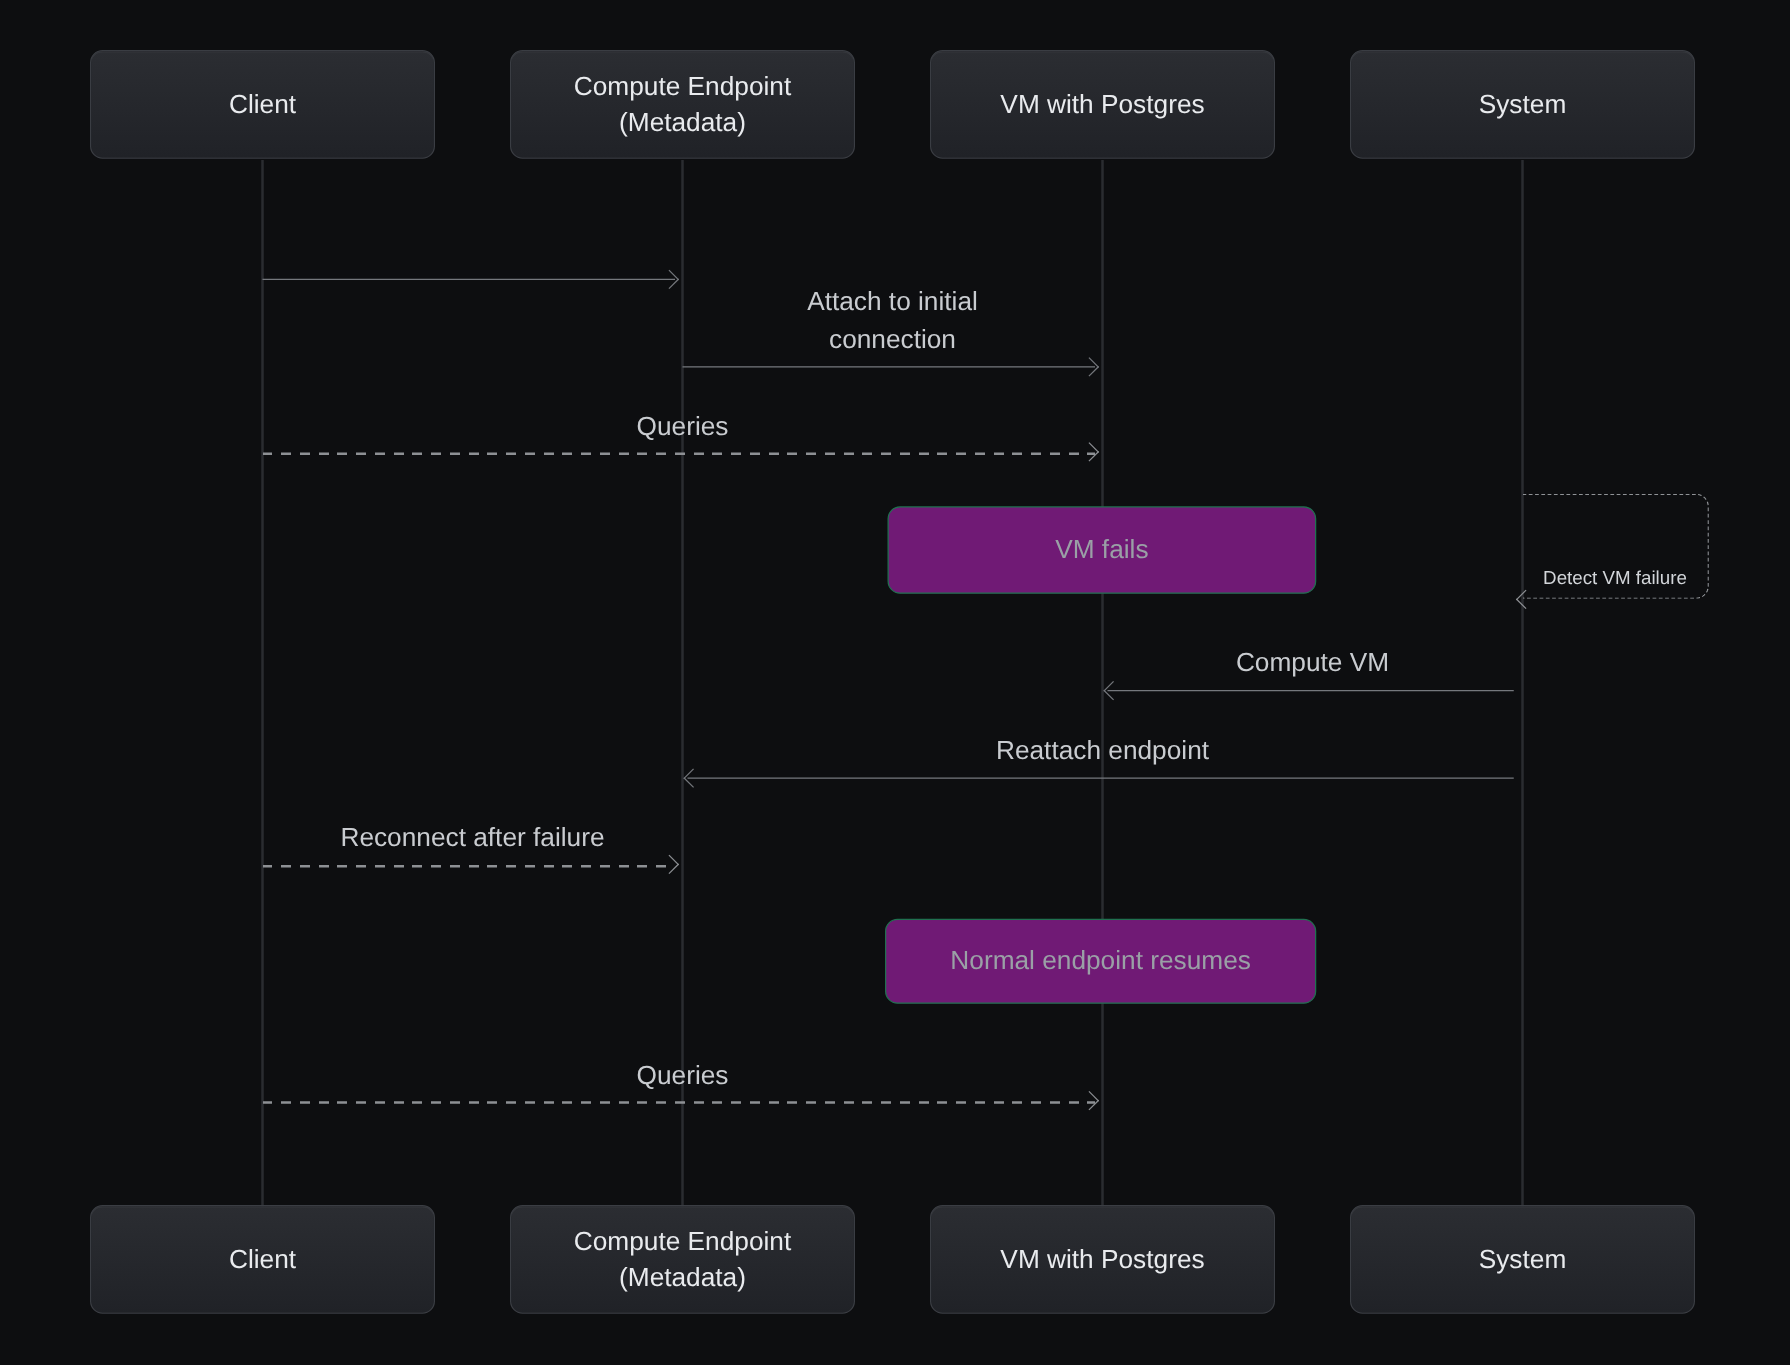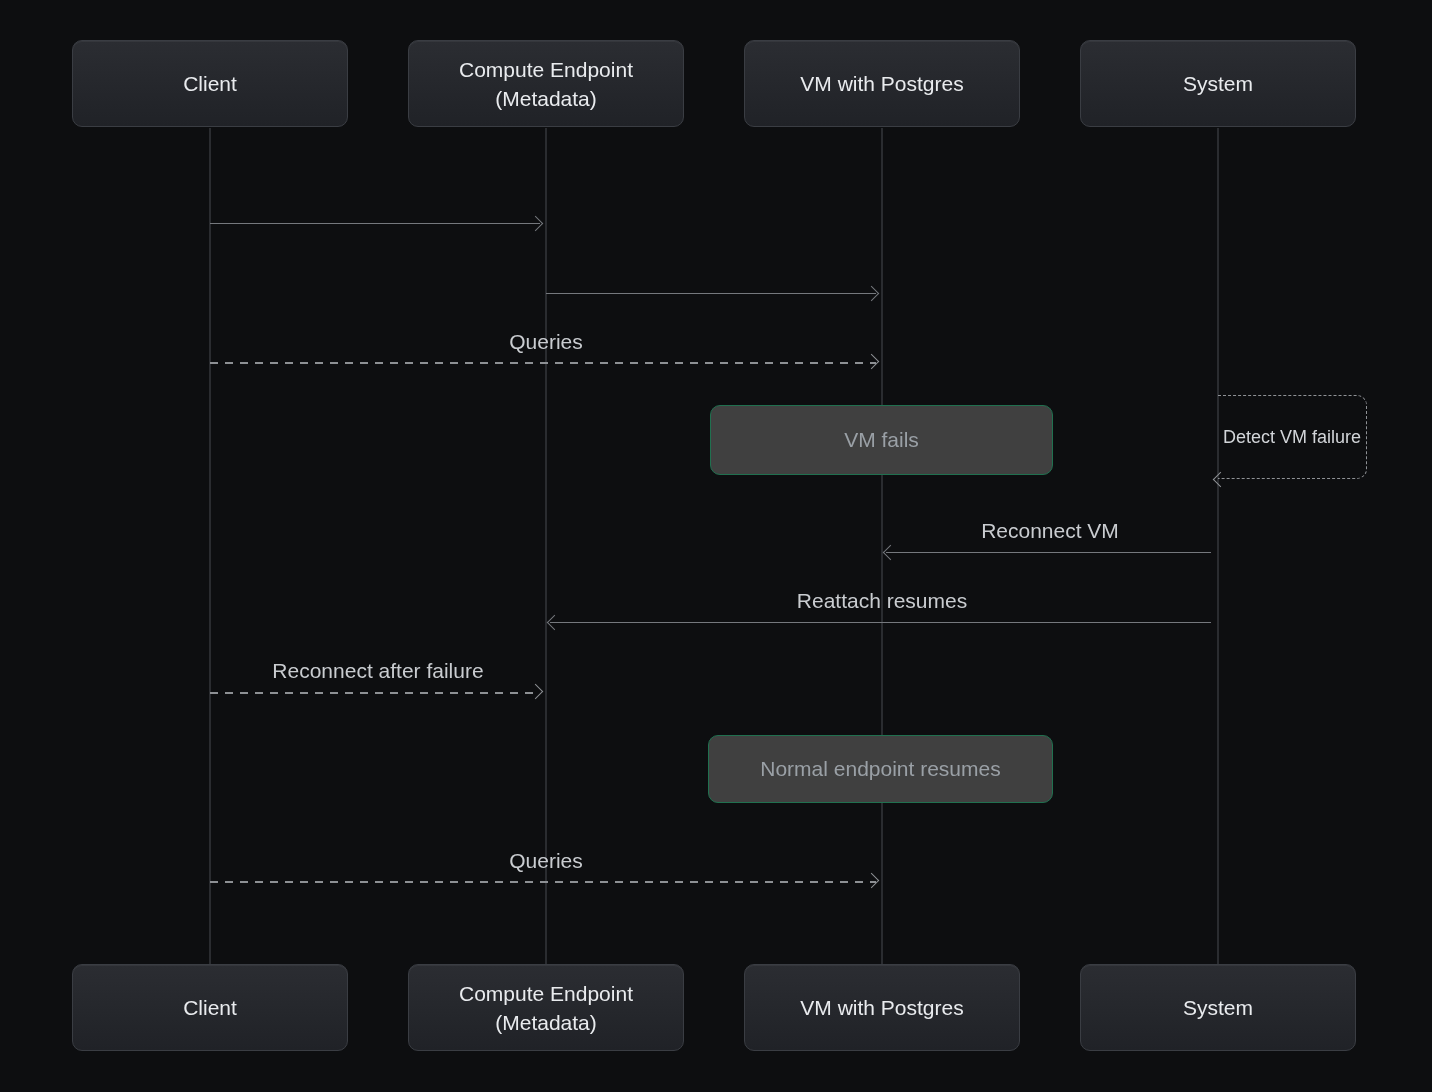--- a/index.html
+++ b/index.html
@@ -34,31 +34,31 @@
     border-style:solid;border-width:1.5px 1.5px 0 0;border-color:currentColor;
     transform:rotate(45deg);
   }
   .head.left{
     left:-1px;top:-6.5px;
     border-style:solid;border-width:1.5px 0 0 1.5px;border-color:currentColor;
     transform:rotate(-45deg);
   }
   
   .note{
-    position:absolute;box-sizing:border-box;background:#404040;
+    position:absolute;box-sizing:border-box;background:#701a75;
     border:1.5px solid #20704f;border-radius:10px;
     display:flex;align-items:center;justify-content:center;text-align:center;
     color:#9aa0a6;font-size:21px;
   }
   
   .self-loop{
     position:absolute;left:1218px;top:395px;width:149px;height:84px;box-sizing:border-box;
     border:1.6px dashed #8f9296;border-left:none;border-radius:0 10px 10px 0;
-    display:flex;align-items:center;justify-content:center;text-align:center;
-    color:#d2d5d9;font-size:18px;line-height:30px;
+    display:flex;align-items:flex-end;justify-content:center;text-align:center;
+    color:#d2d5d9;font-size:15px;line-height:30px;
   }
   .self-loop .head{left:-3px;bottom:-6.5px;top:auto;color:#8f9296;}
 </style>
 </head>
 <body>
 
 <div class="stage">
 
   <div class="lifeline" style="left:209px"></div>
   <div class="lifeline" style="left:545px"></div>
@@ -75,44 +75,45 @@
       <span>VM with Postgres</span>
     </div>
   <div class="actor" style="left:1080px;top:40px">
       <span>System</span>
     </div>
 
   <div class="arrow" style="left:210px;top:223px;width:330px">
       <span class="head right"></span>
     </div>
 
+  <div class="msg" style="left:614px;top:227px;width:200px">Attach to initial connection</div>
   <div class="arrow" style="left:546px;top:293px;width:330px">
       <span class="head right"></span>
     </div>
 
   <div class="msg" style="left:446px;top:327px;width:200px">Queries</div>
   <div class="arrow dashed" style="left:210px;top:362px;width:666px">
       <span class="head right"></span>
     </div>
 
   <div class="note" style="left:710px;top:405px;width:343px;height:70px">
       <span>VM fails</span>
     </div>
 
   <div class="self-loop">
     <span>Detect VM failure</span>
     <span class="head left"></span>
   </div>
 
-  <div class="msg" style="left:950px;top:516px;width:200px">Reconnect VM</div>
+  <div class="msg" style="left:950px;top:516px;width:200px">Compute VM</div>
   <div class="arrow" style="left:886px;top:552px;width:325px">
       <span class="head left"></span>
     </div>
 
-  <div class="msg" style="left:762px;top:586px;width:240px">Reattach resumes</div>
+  <div class="msg" style="left:762px;top:586px;width:240px">Reattach endpoint</div>
   <div class="arrow" style="left:550px;top:622px;width:661px">
       <span class="head left"></span>
     </div>
 
   <div class="msg" style="left:238px;top:656px;width:280px">Reconnect after failure</div>
   <div class="arrow dashed" style="left:210px;top:692px;width:330px">
       <span class="head right"></span>
     </div>
 
   <div class="note" style="left:708px;top:735px;width:345px;height:68px">

